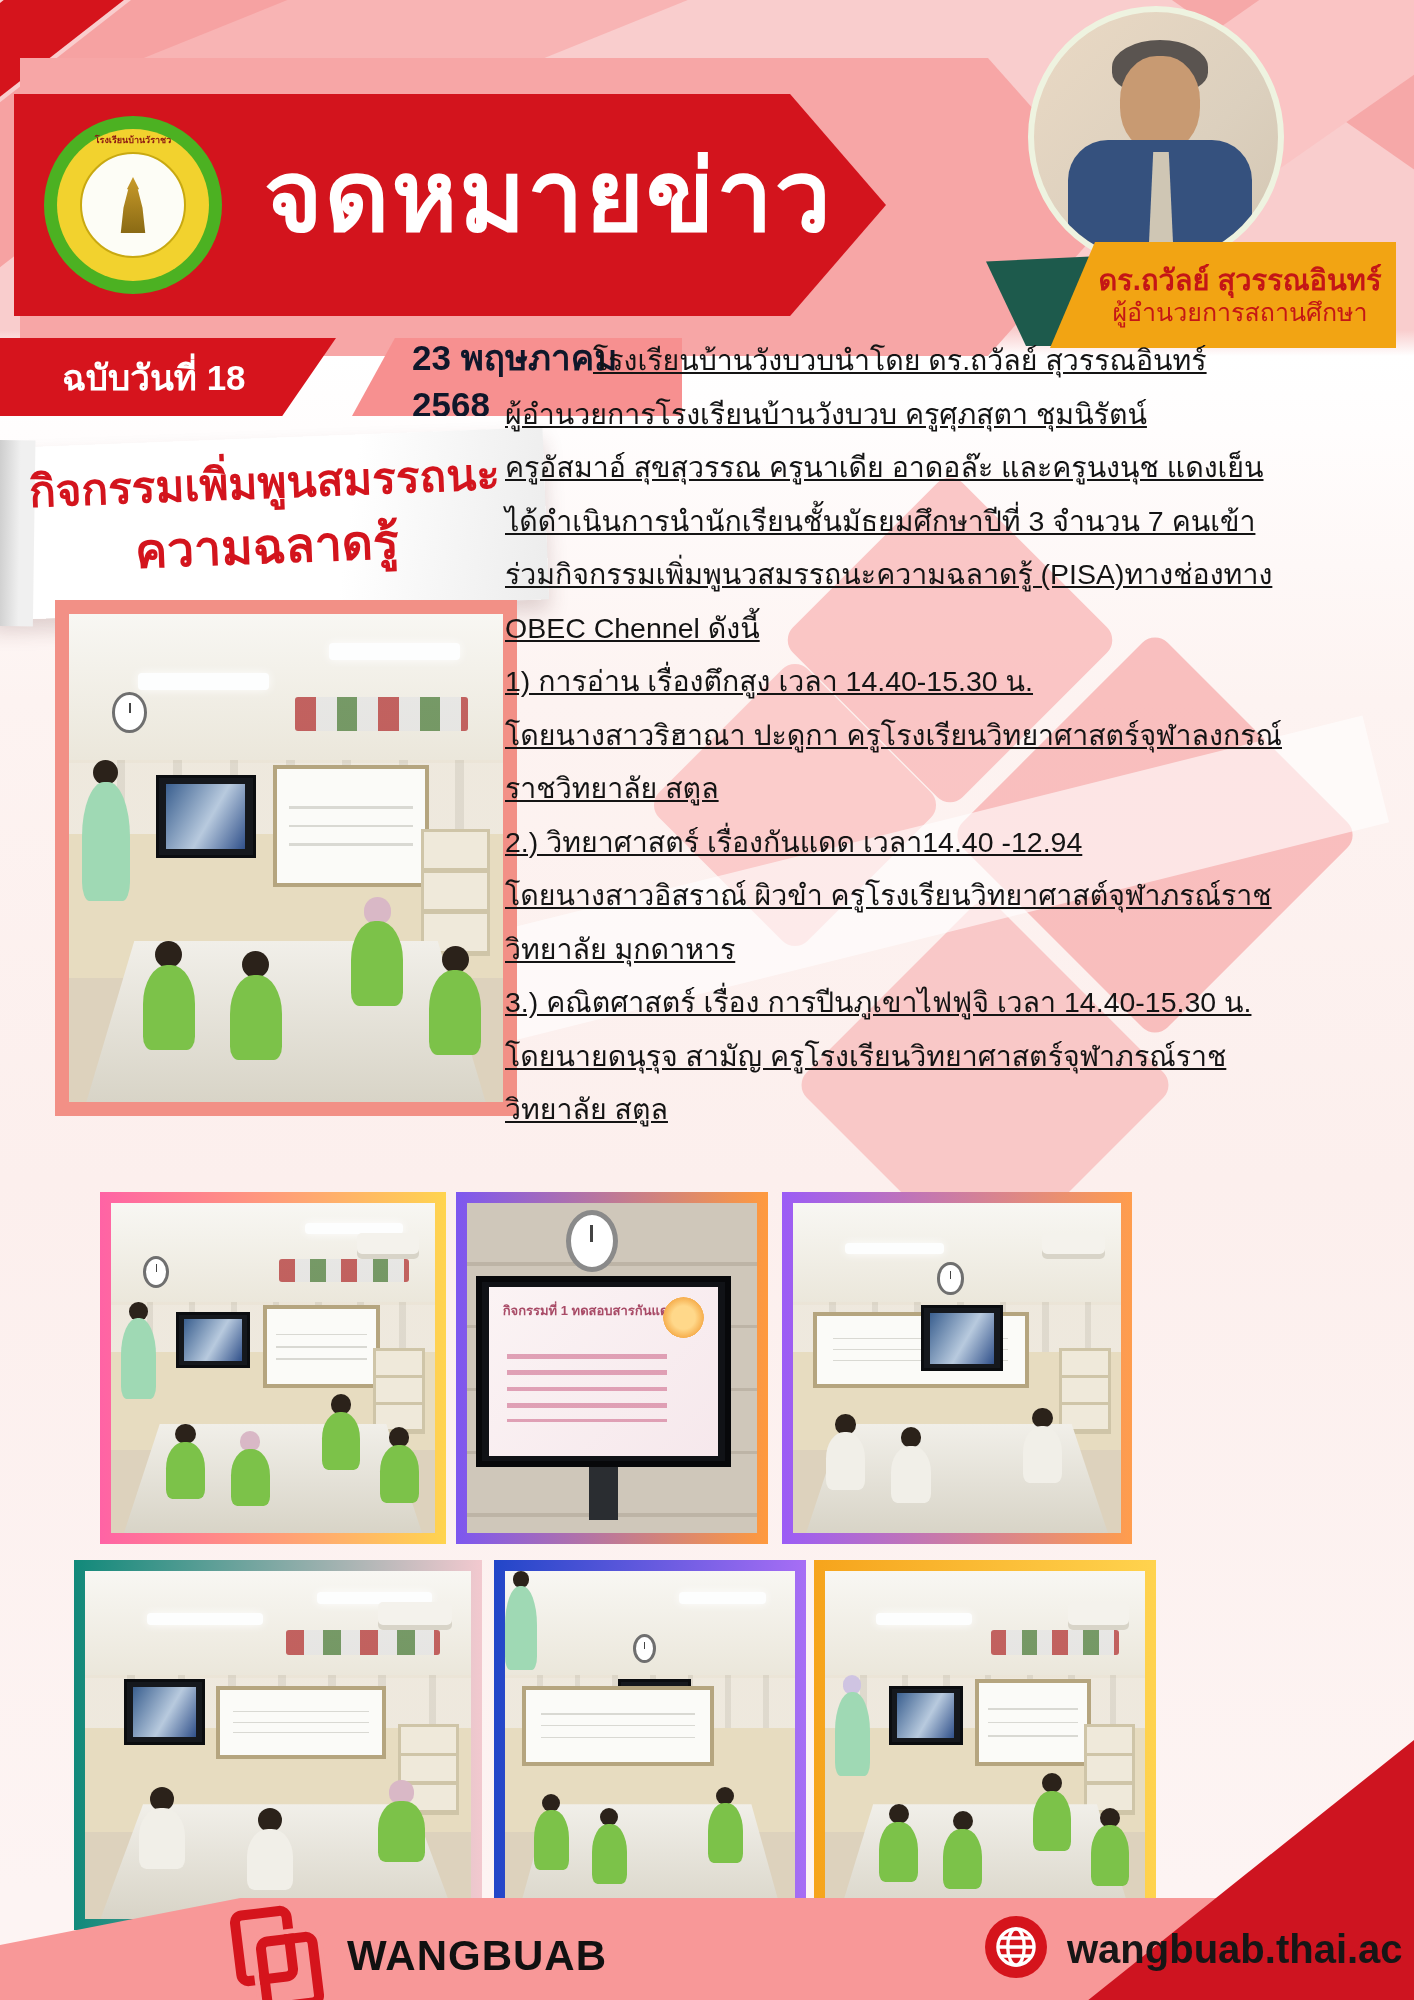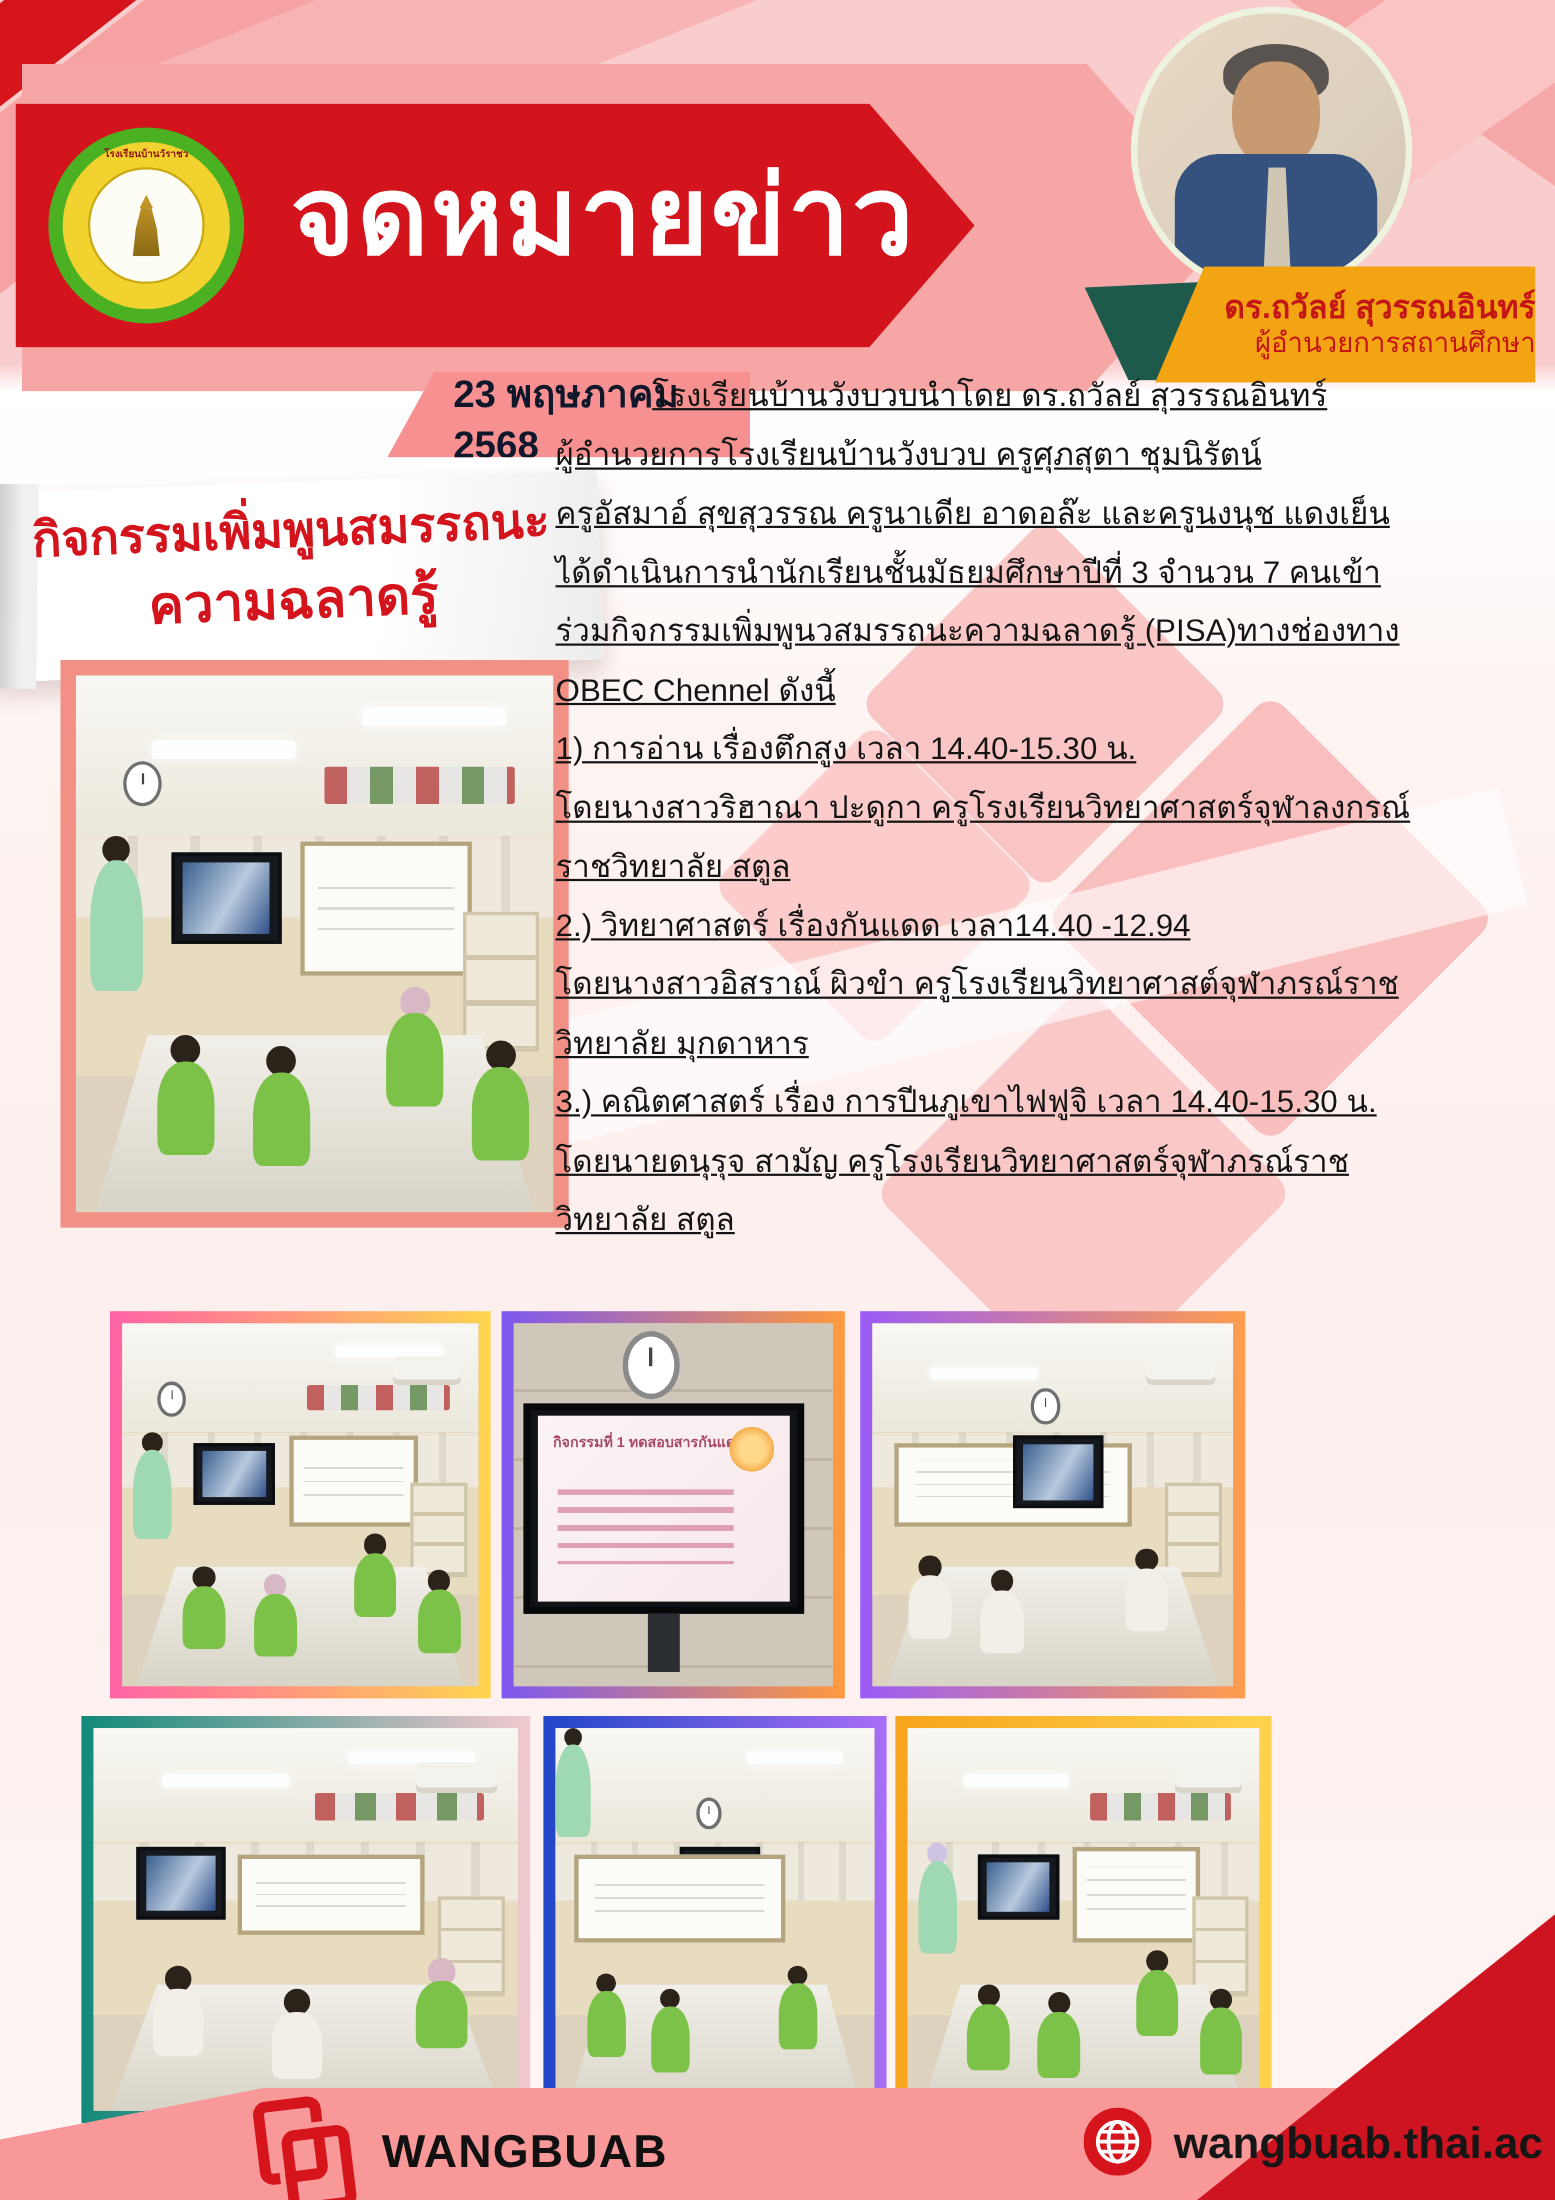--- a/index.html
+++ b/index.html
@@ -43,21 +43,21 @@
     border:6px solid #eef3e0;background:linear-gradient(135deg,#ead9c4,#dcd0be 60%,#d3c6b2);}
   .p-hair{position:absolute;left:78px;top:28px;width:96px;height:54px;border-radius:50% 50% 40% 40%;background:#5a5450;}
   .p-face{position:absolute;left:86px;top:44px;width:80px;height:96px;border-radius:46%;background:#c89a72;}
   .p-body{position:absolute;left:34px;top:128px;width:184px;height:130px;border-radius:40px 40px 0 0;background:#35517e;}
   .p-tie{position:absolute;left:114px;top:140px;width:26px;height:112px;background:#cfc6b4;clip-path:polygon(20% 0,80% 0,100% 100%,0 100%);}
   
   .ribbon-fold{left:986px;top:252px;width:200px;height:94px;background:#1d5a4c;z-index:3;
     clip-path:polygon(0 10%,100% 0,100% 100%,20% 100%);}
   .ribbon-yellow{left:1050px;top:242px;width:346px;height:106px;background:#f2a413;z-index:4;
     clip-path:polygon(13% 0,100% 0,100% 100%,0 100%);
-    display:flex;flex-direction:column;justify-content:center;text-align:right;padding-left:34px;box-sizing:border-box;}
+    display:flex;flex-direction:column;justify-content:center;text-align:center;padding-left:34px;box-sizing:border-box;}
   .dir-name{color:#c41616;font-size:29px;font-weight:700;line-height:34px;}
   .dir-title{color:#c41616;font-size:25px;font-weight:400;line-height:30px;}
   
   .date-red{left:0;top:338px;width:336px;height:78px;background:#d6141d;z-index:4;
     clip-path:polygon(0 0,100% 0,84% 100%,0 100%);display:flex;align-items:center;}
   .date-red span{color:#fff;font-size:35px;font-weight:700;padding-left:62px;}
   .date-pink{left:352px;top:338px;width:330px;height:78px;background:#f79090;z-index:4;
     clip-path:polygon(13% 0,100% 0,100% 100%,0 100%);display:flex;align-items:center;}
   .date-pink span{color:#0f172a;font-size:35px;font-weight:700;padding-left:60px;}
   
@@ -188,20 +188,23 @@
     <div class="p-face"></div>
     <div class="p-body"></div>
     <div class="p-tie"></div>
   </div>
   <div class="abs ribbon-fold"></div>
   <div class="abs ribbon-yellow">
     <div class="dir-name">ดร.ถวัลย์  สุวรรณอินทร์</div>
     <div class="dir-title">ผู้อำนวยการสถานศึกษา</div>
   </div>
 
+  <div class="abs date-red">
+    <span>ฉบับวันที่ 18</span>
+  </div>
   <div class="abs date-pink">
     <span>23 พฤษภาคม 2568</span>
   </div>
 
   <div class="abs headline">
     <div class="h1">กิจกรรมเพิ่มพูนสมรรถนะ</div>
     <div class="h2">ความฉลาดรู้</div>
   </div>
 
   <div class="photo bigphoto vA">

